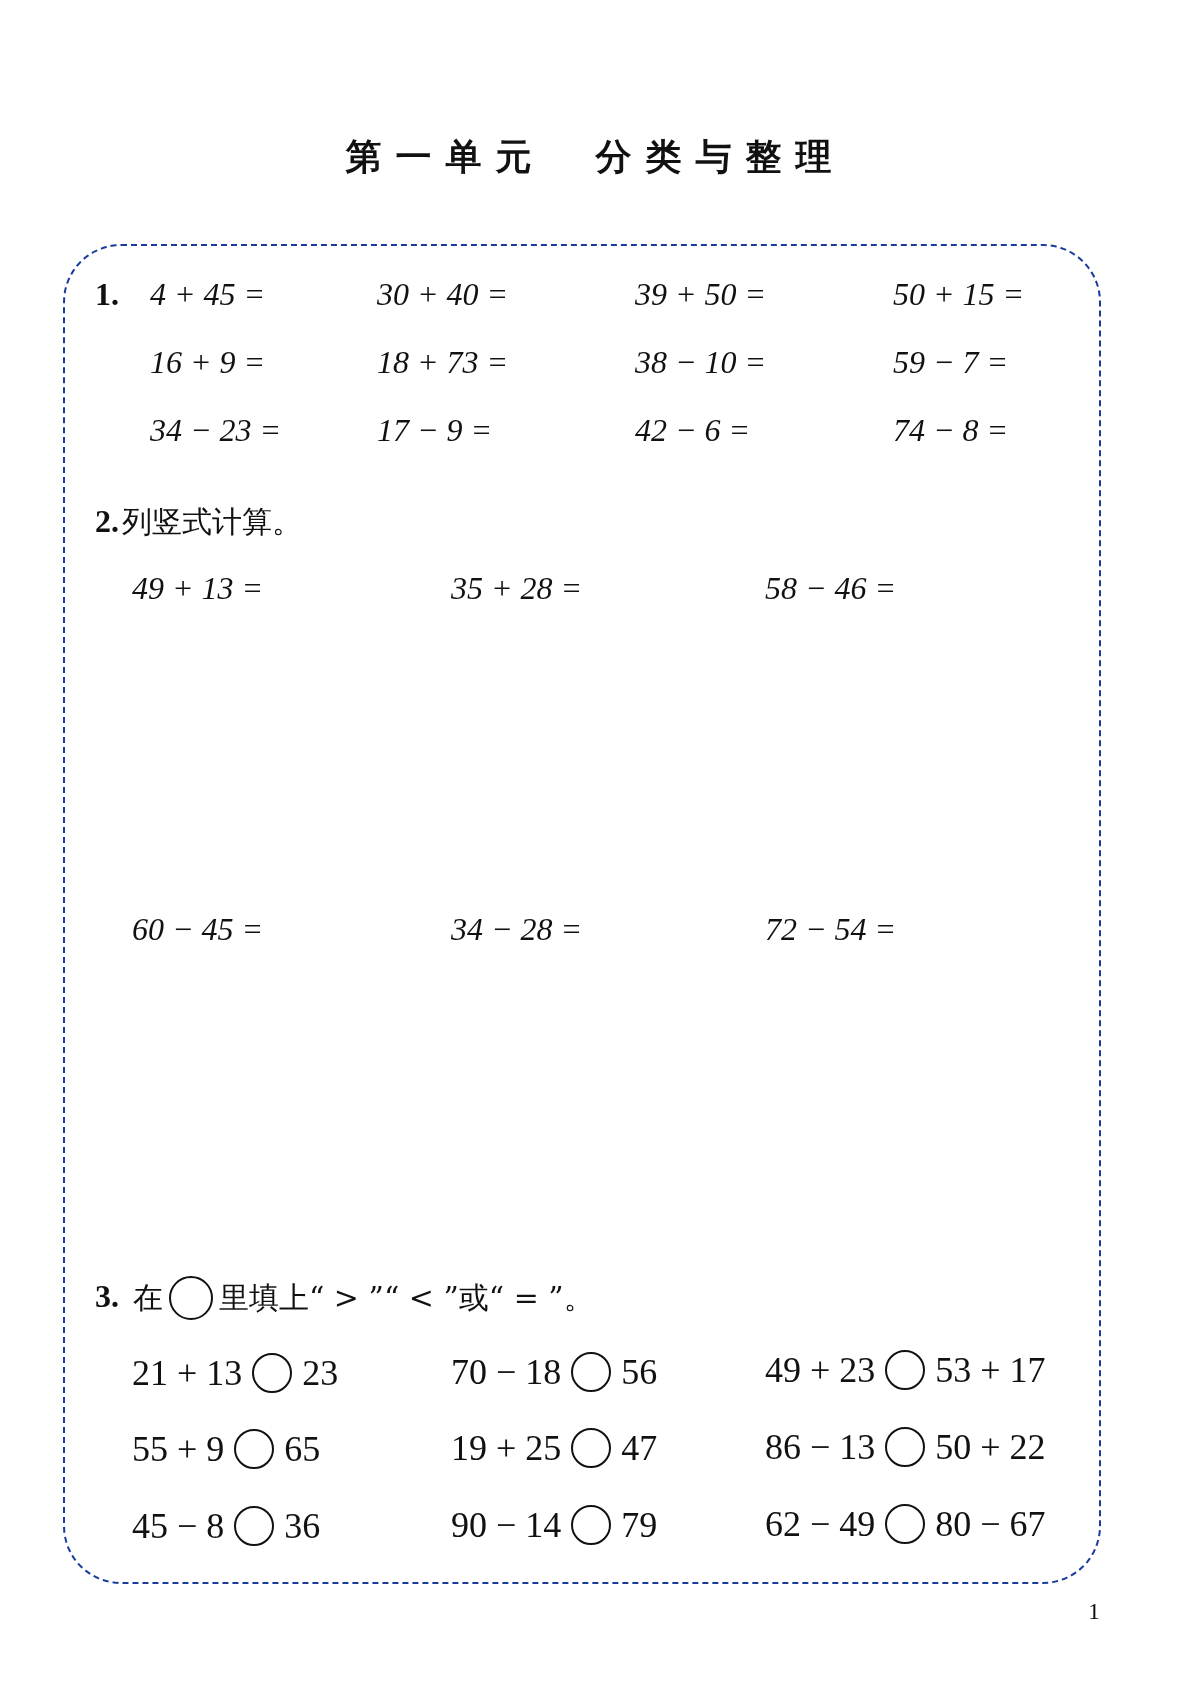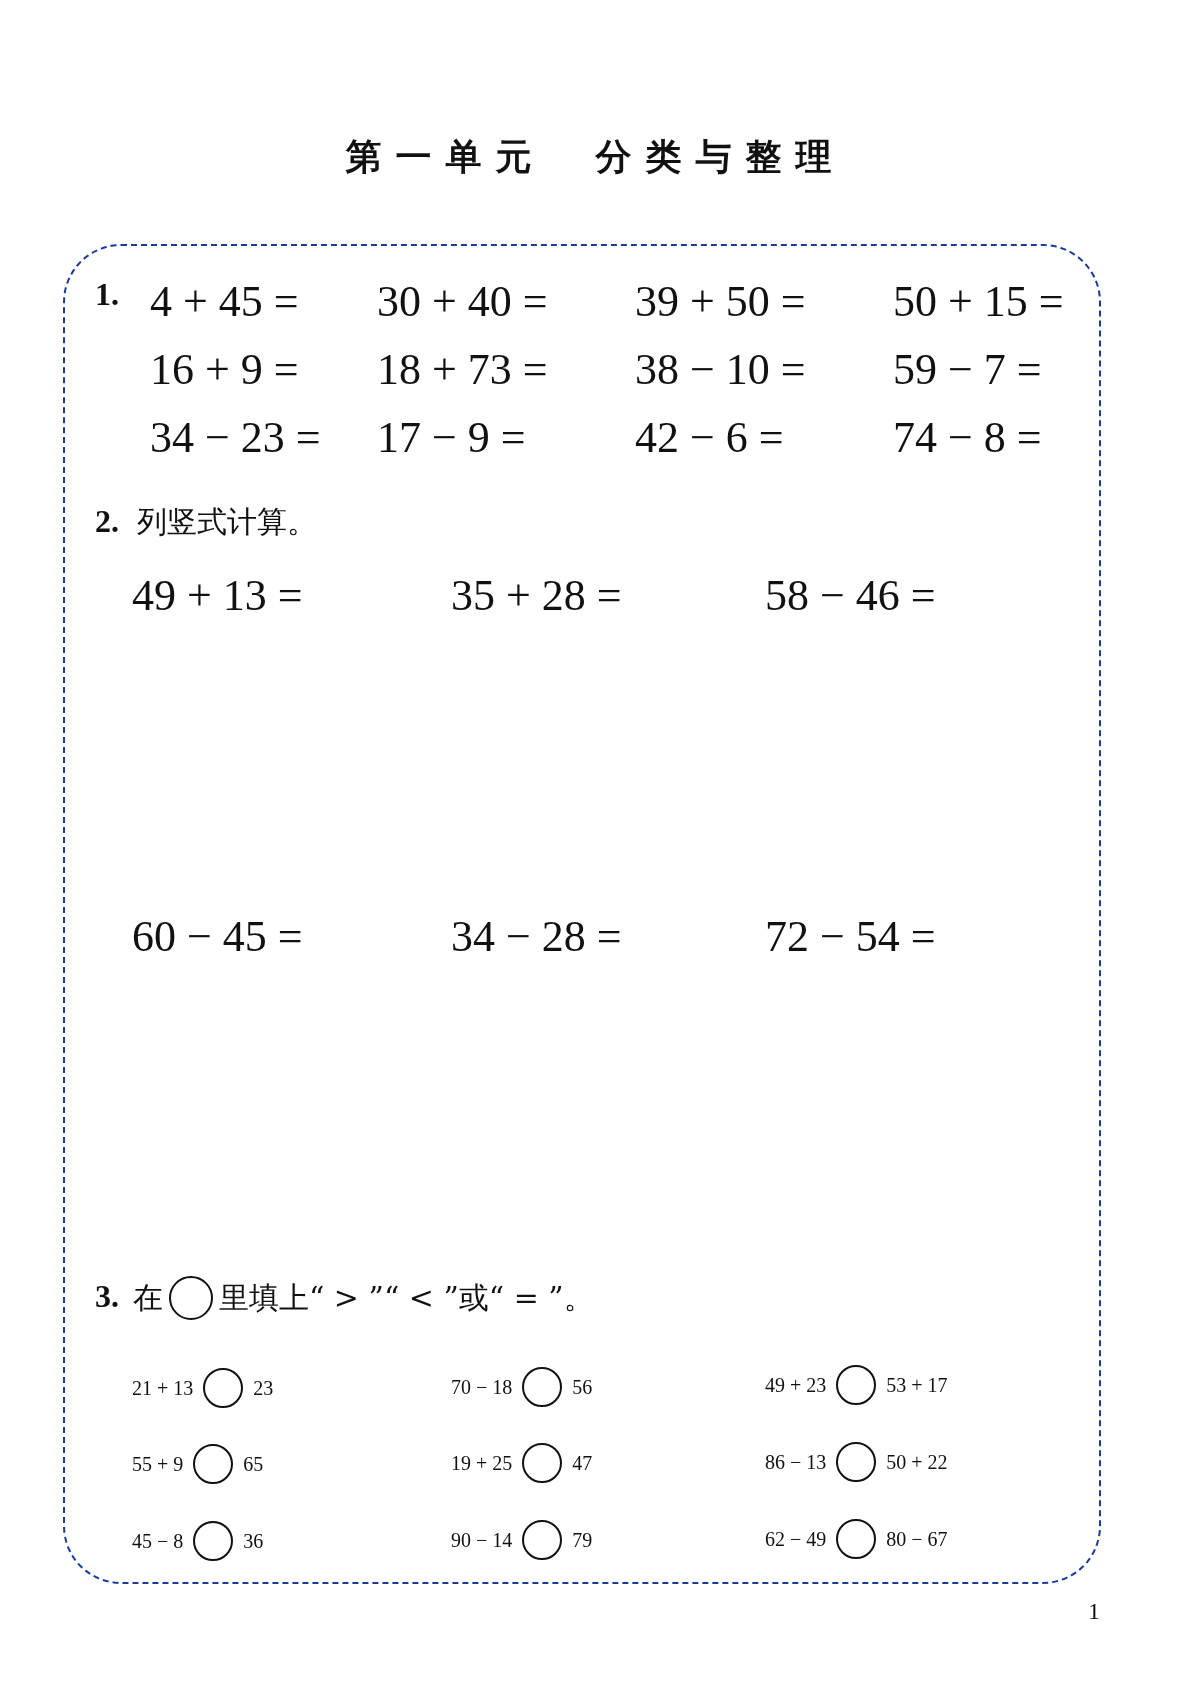--- a/index.html
+++ b/index.html
@@ -5,24 +5,24 @@
     html, body { margin: 0; padding: 0; background: #ffffff; }
     body { width: 1191px; height: 1684px; position: relative; overflow: hidden;
            font-family: "Liberation Serif", "DejaVu Serif", serif; color: #111; }
     .title { position: absolute; left: 0; width: 1191px; top: 133px; text-align: center;
              font-family: "DejaVu Serif", "Liberation Serif", serif; font-weight: bold;
              font-size: 36px; letter-spacing: 14px; color: #111; }
     .box { position: absolute; left: 63px; top: 244px; width: 1038px; height: 1340px;
            border: 2.5px dashed #1a3a9c; border-radius: 58px; box-sizing: border-box; }
     .qnum { position: absolute; font-weight: bold; font-size: 32px; }
     .qtitle { position: absolute; font-size: 30px; font-family: "DejaVu Serif", "Liberation Serif", serif; }
-    .expr { position: absolute; font-size: 44px; white-space: pre; }
+    .expr { position: absolute; font-size: 32px; white-space: pre; font-style: italic; }
     .circle { display: inline-block; width: 40px; height: 40px; border: 2px solid #111;
               border-radius: 50%; vertical-align: middle; margin: 0 10px; box-sizing: border-box; }
-    .cmp { position: absolute; font-size: 20px; white-space: pre; display: flex; align-items: center; margin-top: 16px; }
+    .cmp { position: absolute; font-size: 36px; white-space: pre; display: flex; align-items: center; }
     .pagenum { position: absolute; left: 1088px; top: 1598px; font-size: 24px; }
   </style>
 </head>
 <body>
 
 <div class="title">第一单元　分类与整理</div>
 
 <div class="box"></div>
 
 <div class="qnum" style="left:95px; top:276px;">1.</div>
@@ -35,21 +35,21 @@
 <div class="expr" style="left:377px; top:344px;">18 + 73 =</div>
 <div class="expr" style="left:635px; top:344px;">38 − 10 =</div>
 <div class="expr" style="left:893px; top:344px;">59 − 7 =</div>
 
 <div class="expr" style="left:150px; top:412px;">34 − 23 =</div>
 <div class="expr" style="left:377px; top:412px;">17 − 9 =</div>
 <div class="expr" style="left:635px; top:412px;">42 − 6 =</div>
 <div class="expr" style="left:893px; top:412px;">74 − 8 =</div>
 
 <div class="qnum" style="left:95px; top:503px;">2.</div>
-<div class="qtitle" style="left:137px; top:502px;font-family:Liberation Serif, serif;">列竖式计算。</div>
+<div class="qtitle" style="left:122px; top:502px;font-family:Liberation Serif, serif;">列竖式计算。</div>
 
 <div class="expr" style="left:132px; top:570px;">49 + 13 =</div>
 <div class="expr" style="left:451px; top:570px;">35 + 28 =</div>
 <div class="expr" style="left:765px; top:570px;">58 − 46 =</div>
 
 <div class="expr" style="left:132px; top:911px;">60 − 45 =</div>
 <div class="expr" style="left:451px; top:911px;">34 − 28 =</div>
 <div class="expr" style="left:765px; top:911px;">72 − 54 =</div>
 
 <div class="qnum" style="left:95px; top:1278px;">3.</div>

